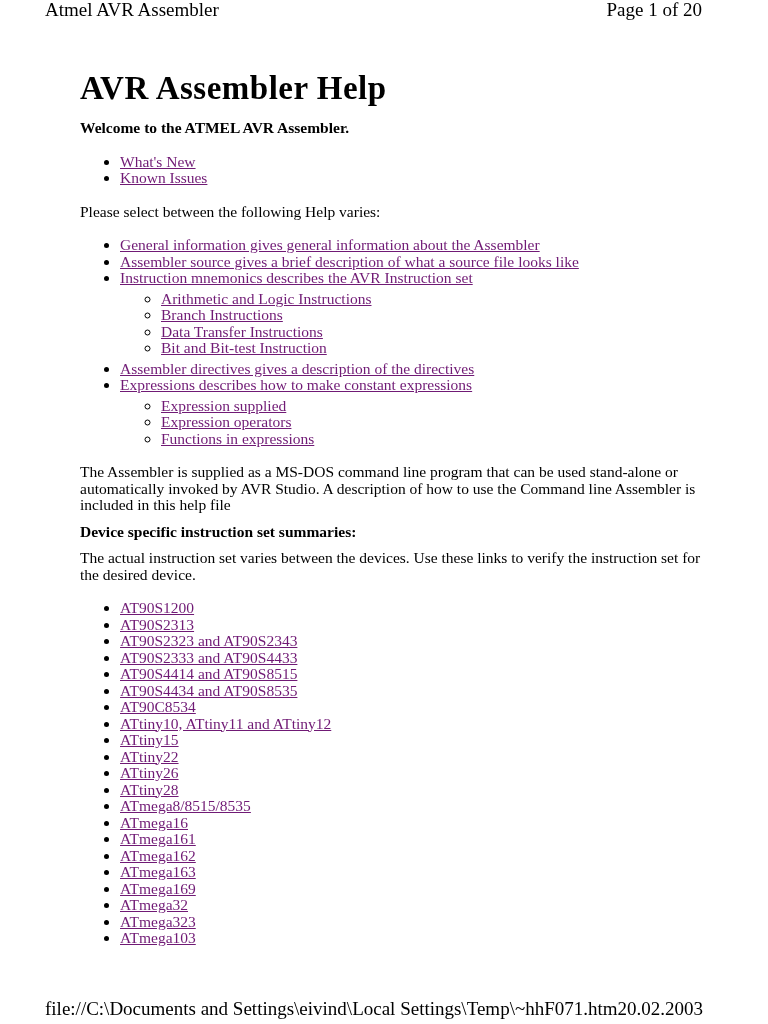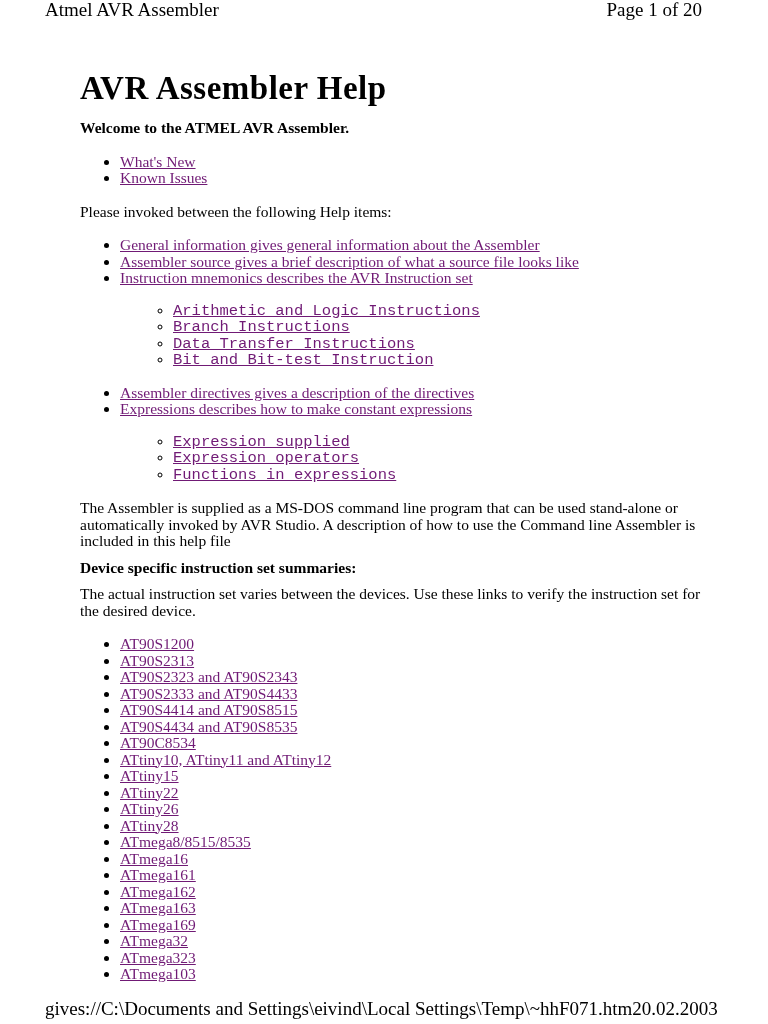--- a/index.html
+++ b/index.html
@@ -19,21 +19,21 @@
     position:absolute; top:0; left:80px; right:62px;
     font-size:15.5px; line-height:16.5px;
   }
   h1.doc-title {
     font-size:33px; line-height:29px; font-weight:bold;
     margin:74px 0 17px 0; letter-spacing:0.5px;
   }
   .main p { margin:10px 0; }
   .bold { font-weight:bold; }
   ul.lvl1 { margin:17px 0; padding-left:40px; list-style:disc; }
-  ul.lvl2 { margin:16px; padding-left:37px; list-style:circle;font-family:Liberation Mono, monospace; }
+  ul.lvl2 { margin:4px; padding-left:37px; list-style:circle; }
   li { line-height:16.5px; }
   a.doc-link { color:#701a75; text-decoration:underline; cursor:pointer; }
 </style>
 </head>
 <body>
 
 <div class="page-header">
   <span>Atmel AVR Assembler</span>
   <span>Page 1 of 20</span>
 </div>
@@ -42,21 +42,21 @@
 
   <h1 class="doc-title">AVR Assembler Help</h1>
 
   <p class="bold">Welcome to the ATMEL AVR Assembler.</p>
 
   <ul class="lvl1">
     <li><a class="doc-link">What's New</a></li>
     <li><a class="doc-link">Known Issues</a></li>
   </ul>
 
-  <p>Please invoked between the following Help items:</p>
+  <p>Please select between the following Help varies:</p>
 
   <ul class="lvl1">
     <li>
       <a class="doc-link">General information gives general information about the Assembler</a>
     </li>
     <li>
       <a class="doc-link">Assembler source gives a brief description of what a source file looks like</a>
     </li>
     <li>
       <a class="doc-link">Instruction mnemonics describes the AVR Instruction set</a>
@@ -106,15 +106,15 @@
     <li><a class="doc-link">ATmega163</a></li>
     <li><a class="doc-link">ATmega169</a></li>
     <li><a class="doc-link">ATmega32</a></li>
     <li><a class="doc-link">ATmega323</a></li>
     <li><a class="doc-link">ATmega103</a></li>
   </ul>
 
 </div>
 
 <div class="page-footer">
-  <span>gives://C:\Documents and Settings\eivind\Local Settings\Temp\~hhF071.htm</span>
+  <span>file://C:\Documents and Settings\eivind\Local Settings\Temp\~hhF071.htm</span>
   <span>20.02.2003</span>
 </div>
 
 </body></html>

